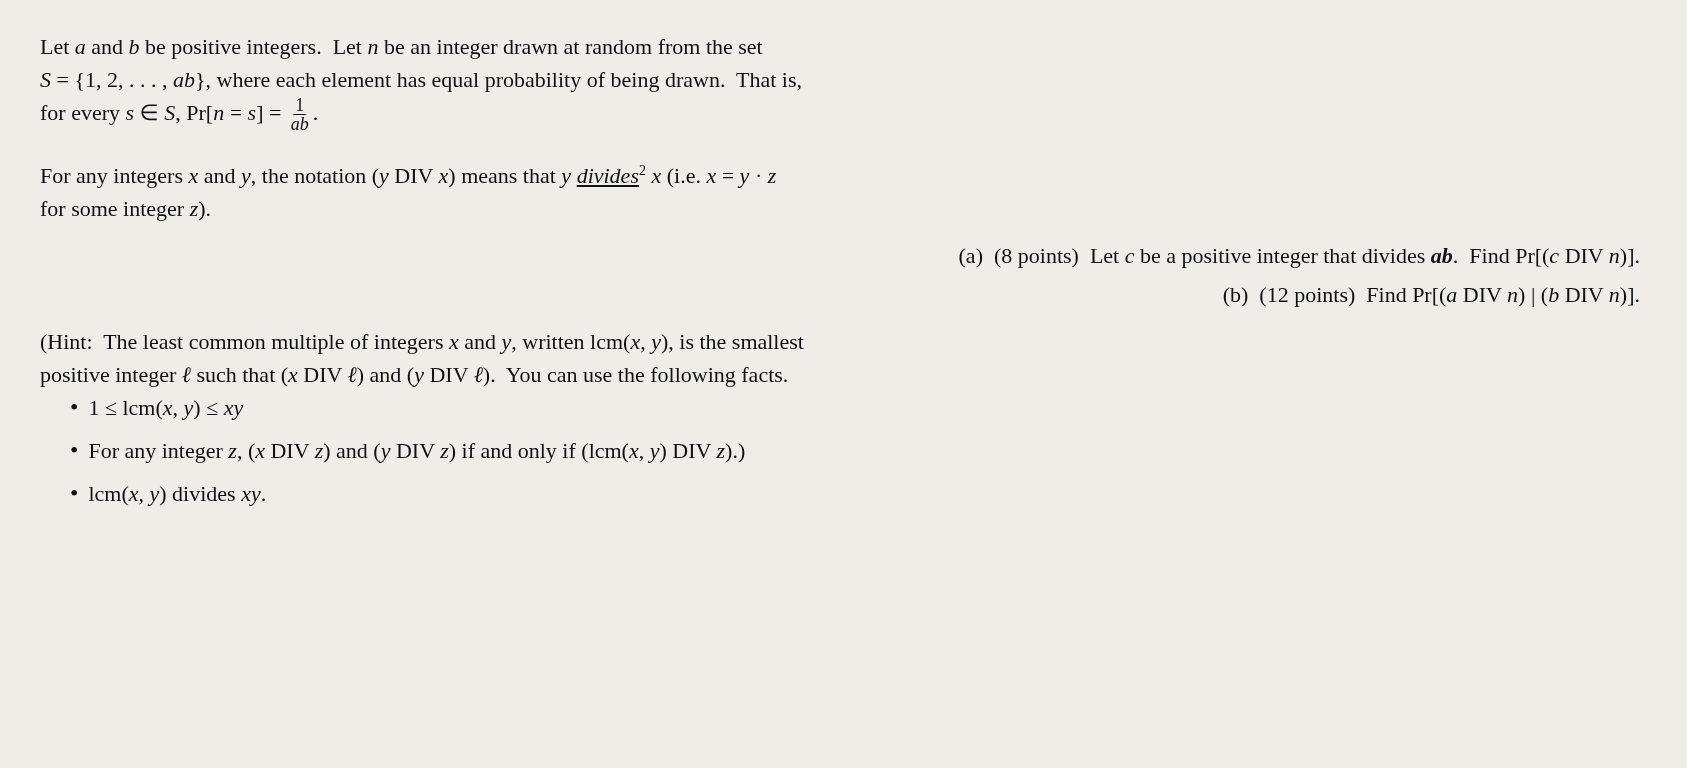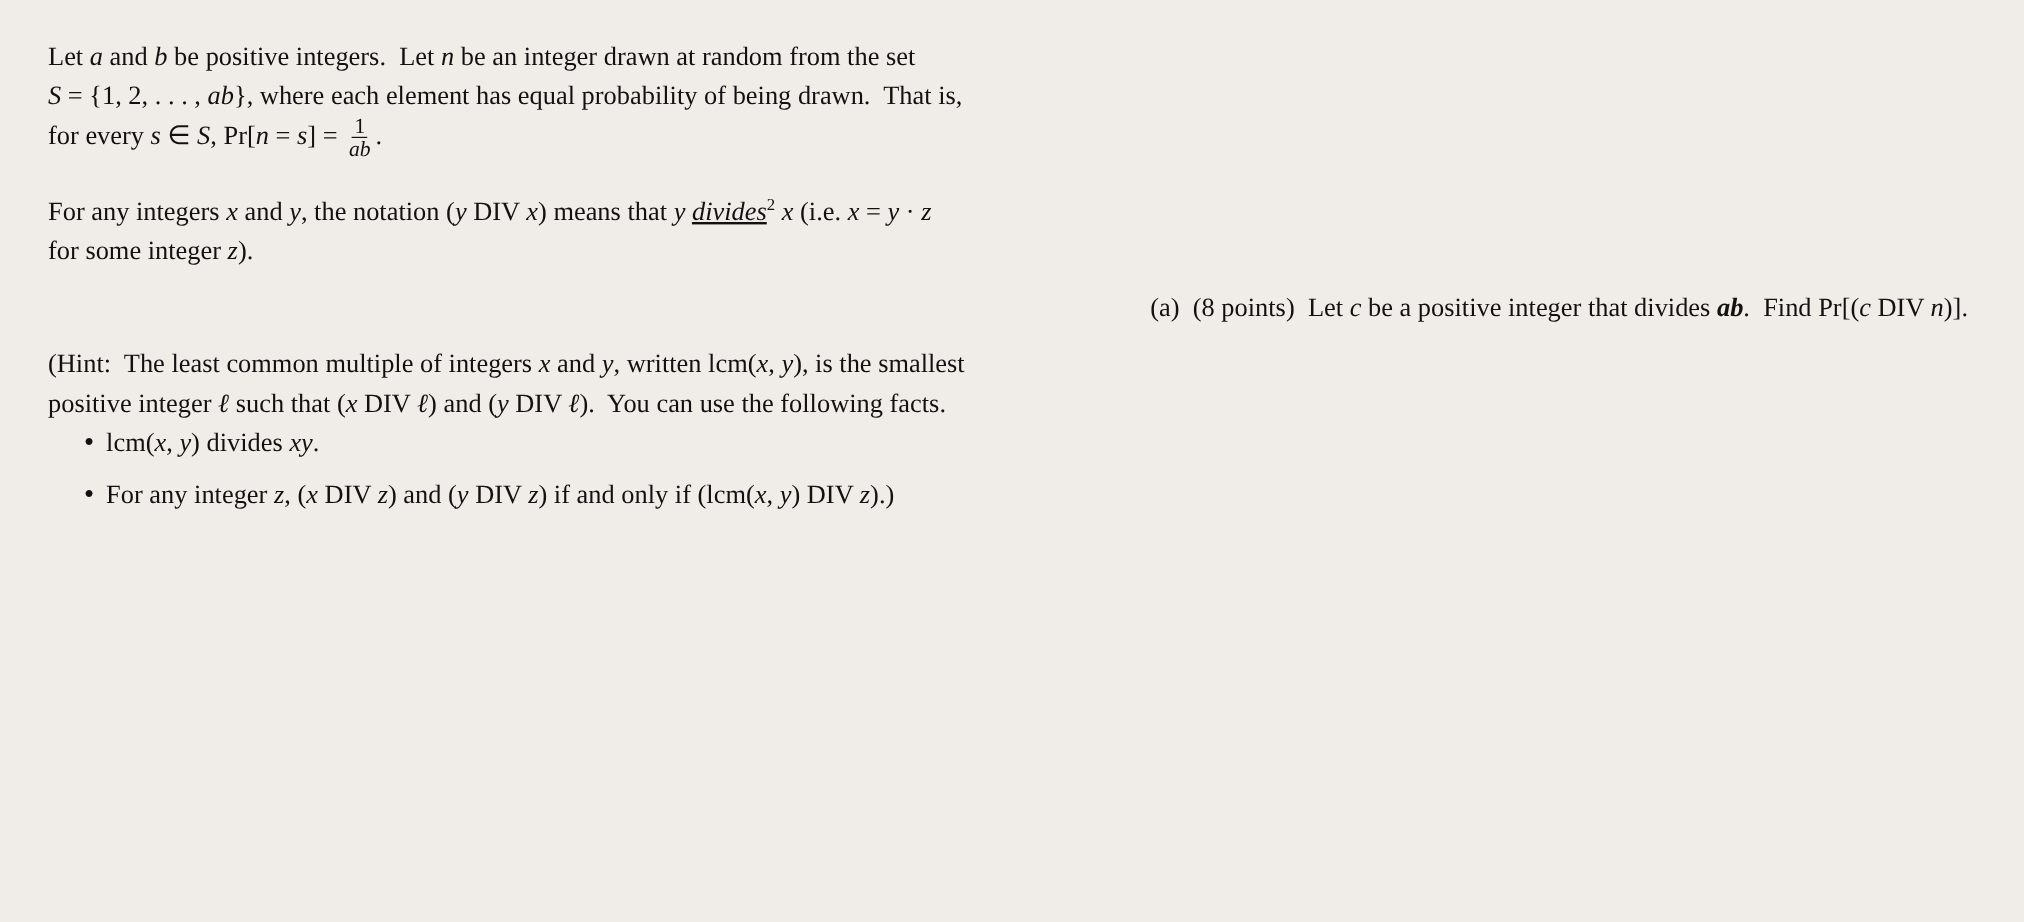--- a/index.html
+++ b/index.html
@@ -124,36 +124,46 @@
       for some integer <span class="math-italic">z</span>).
     </span>
   </div>
 
   <div class="parts">
     <div class="part-item">
       <span>
         (a)&nbsp; (8 points)&nbsp; Let <span class="math-italic">c</span> be a positive integer that divides <span class="math-bold-italic">ab</span>.&nbsp; Find Pr[(<span class="math-italic">c</span> DIV <span class="math-italic">n</span>)].
       </span>
     </div>
+    <div class="part-item">
+      <span>
+        (b)&nbsp; (12 points)&nbsp; Find Pr[(<span class="math-italic">a</span> DIV <span class="math-italic">n</span>) | (<span class="math-italic">b</span> DIV <span class="math-italic">n</span>)].
+      </span>
+    </div>
   </div>
 
   <div class="hint-block">
     <span>
       (Hint:&nbsp; The least common multiple of integers <span class="math-italic">x</span> and <span class="math-italic">y</span>, written lcm(<span class="math-italic">x</span>, <span class="math-italic">y</span>), is the smallest
       <br>
       positive integer <span class="math-italic">ℓ</span> such that (<span class="math-italic">x</span> DIV <span class="math-italic">ℓ</span>) and (<span class="math-italic">y</span> DIV <span class="math-italic">ℓ</span>).&nbsp; You can use the following facts.
     </span>
   </div>
 
   <ul class="bullet-list">
     <li>
       <span>
-        lcm(<span class="math-italic">x</span>, <span class="math-italic">y</span>) divides <span class="math-italic">xy</span>.
+        1 ≤ lcm(<span class="math-italic">x</span>, <span class="math-italic">y</span>) ≤ <span class="math-italic">xy</span>
       </span>
     </li>
     <li>
       <span>
         For any integer <span class="math-italic">z</span>, (<span class="math-italic">x</span> DIV <span class="math-italic">z</span>) and (<span class="math-italic">y</span> DIV <span class="math-italic">z</span>) if and only if (lcm(<span class="math-italic">x</span>, <span class="math-italic">y</span>) DIV <span class="math-italic">z</span>).)
       </span>
     </li>
+    <li>
+      <span>
+        lcm(<span class="math-italic">x</span>, <span class="math-italic">y</span>) divides <span class="math-italic">xy</span>.
+      </span>
+    </li>
   </ul>
 
 </div>
 
 </body></html>

